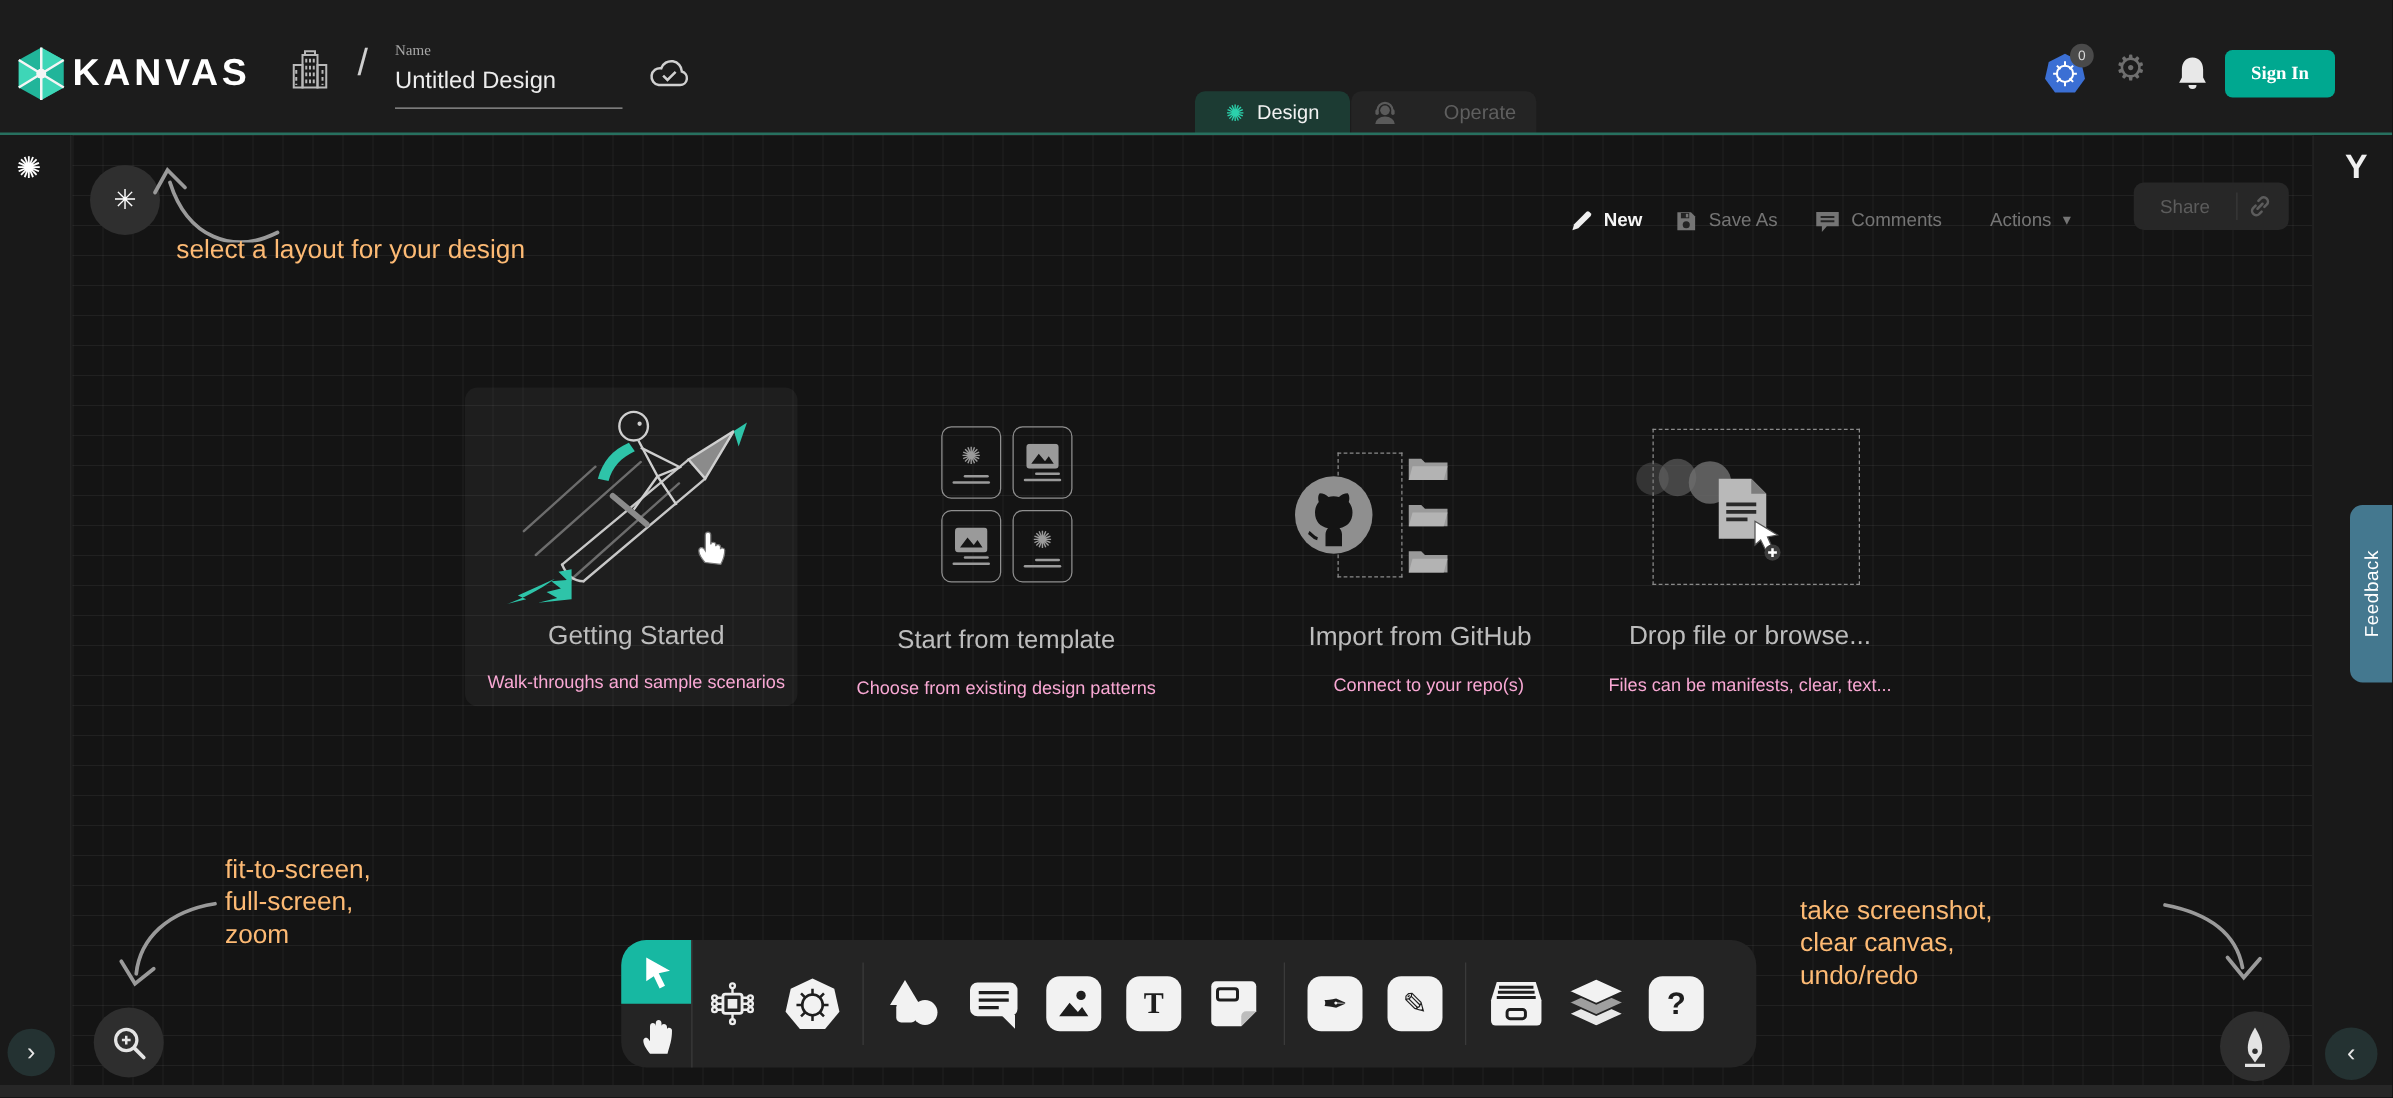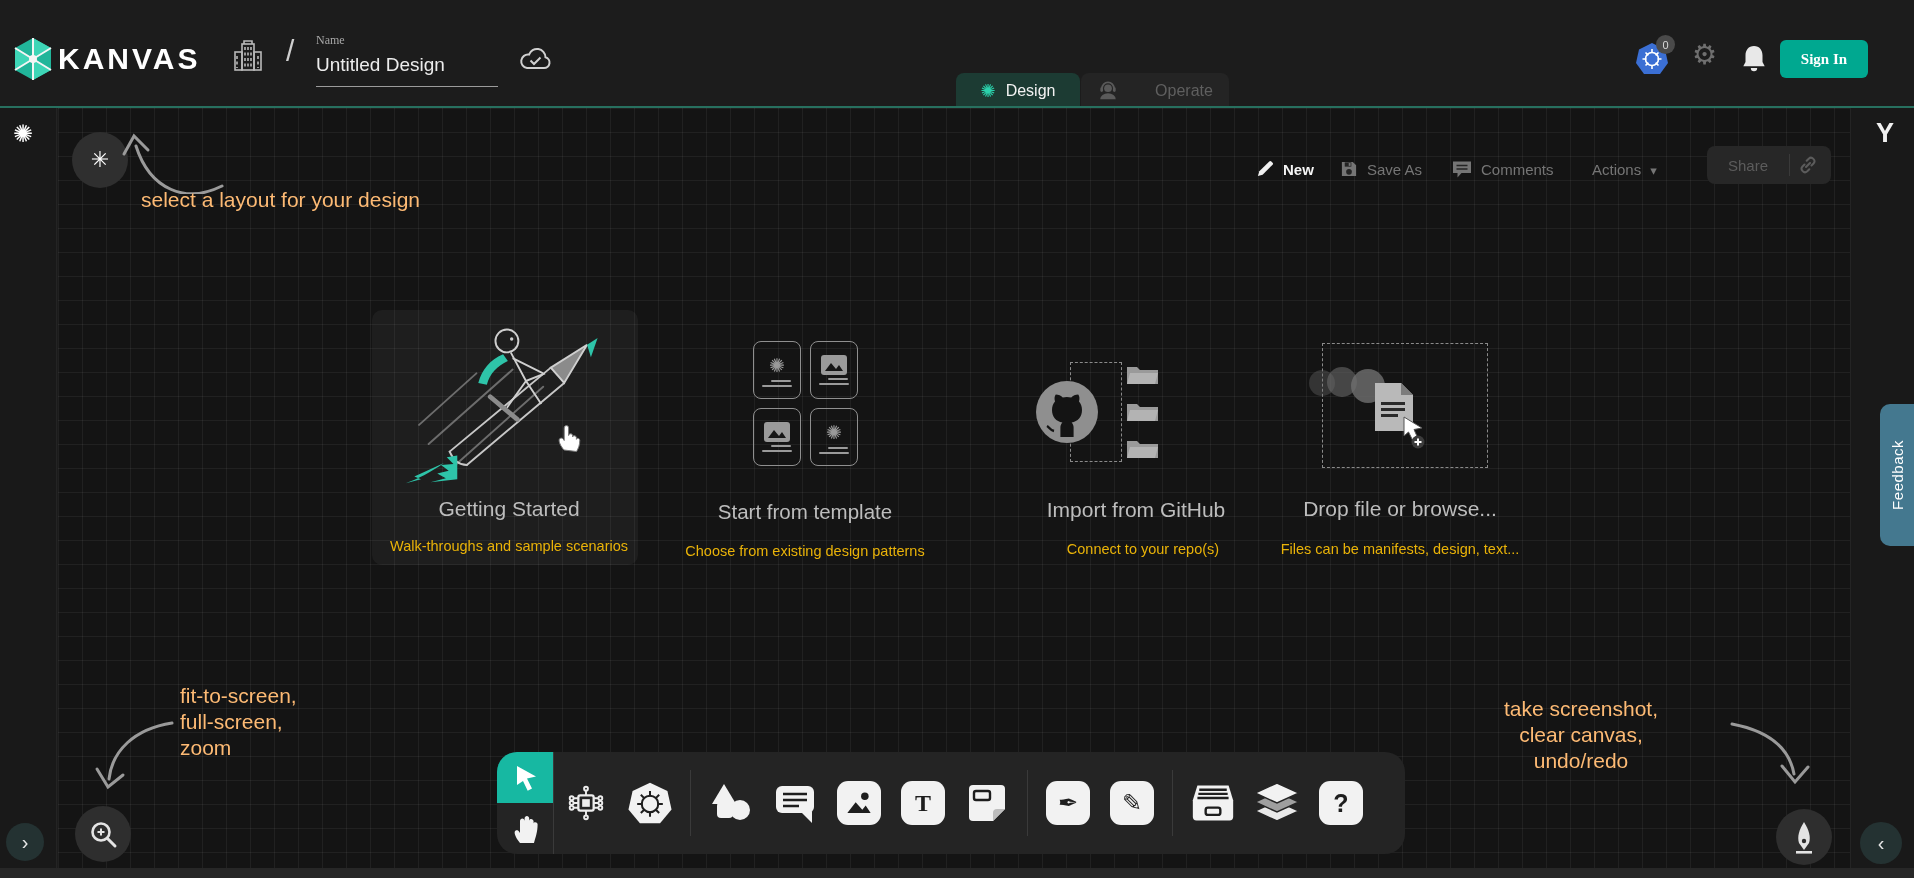--- a/index.html
+++ b/index.html
@@ -34,38 +34,38 @@
   .strip-right { position:absolute; right:0; top:108px; width:64px; height:760px; background:#191919; border-left:1px solid #242424; }
   .strip-bottom { position:absolute; left:0; bottom:0; width:100%; height:10px; background:#272727; }
 
   
   .canvas { position:absolute; left:58px; top:108px; width:1792px; height:760px; background-color:#141414;
       background-image: linear-gradient(rgba(255,255,255,.055) 1px, transparent 1px),
                         linear-gradient(90deg, rgba(255,255,255,.055) 1px, transparent 1px);
       background-size:24px 24px; }
 
   
-  .tb { position:absolute; top:152px; height:26px; display:flex; align-items:flex-end; gap:9px; font-size:15px; color:#757575; }
+  .tb { position:absolute; top:168px; height:26px; display:flex; align-items:flex-start; gap:9px; font-size:15px; color:#757575; }
   .tb.active { color:#f5f5f5; font-weight:700; }
   .share-btn { position:absolute; left:1707px; top:146px; width:124px; height:38px; background:#272727;
       border-radius:8px; display:flex; align-items:center; justify-content:space-between; padding:0 14px 0 21px;
       color:#5c5c5c; font-size:15px; cursor:pointer; }
   .share-div { width:1px; height:22px; background:#3a3a3a; margin-left:12px; }
 
   
   .hint { color:#fdba74; font-size:21px; line-height:26px; }
   .layout-btn { position:absolute; left:72px; top:132px; width:56px; height:56px; border-radius:50%;
       background:#2f2f2f; color:#fff; font-size:22px; display:flex; align-items:center; justify-content:center; cursor:pointer; }
   .round-btn { position:absolute; border-radius:50%; background:#2e2e2e; display:flex; align-items:center; justify-content:center; cursor:pointer; }
   .chev-btn { position:absolute; border-radius:50%; background:#243232; color:#e8e8e8;
       display:flex; align-items:center; justify-content:center; font-size:20px; cursor:pointer; }
 
   
   .card-title { position:absolute; width:300px; text-align:center; font-size:21px; color:#bdbdbd; }
-  .card-sub { position:absolute; width:320px; text-align:center; font-size:14.5px; color:#eab308; }
+  .card-sub { position:absolute; width:320px; text-align:center; font-size:14.5px; color:#f9a8d4; }
   .gs-card { position:absolute; left:372px; top:310px; width:266px; height:255px; border-radius:10px;
       background:rgba(255,255,255,.045); cursor:pointer; }
   .tmpl-grid { position:absolute; left:753px; top:341px; display:grid; grid-template-columns:48px 48px; gap:9px; cursor:pointer; }
   .tmpl-tile { width:48px; height:58px; border:1.5px solid #8f8f8f; border-radius:8px;
       display:flex; flex-direction:column; align-items:center; justify-content:center; gap:3px; }
   .tmpl-line { height:2px; background:#9a9a9a; border-radius:1px; }
   .dashed { position:absolute; border:1.5px dashed #8a8a8a; }
 
   
   .dock { position:absolute; left:497px; top:752px; width:908px; height:102px; background:#242424;
@@ -295,40 +295,40 @@
       <path d="M28 2 l12 12 h-12 z" fill="#7c7c7c"></path>
       <rect x="8" y="21" width="24" height="3" fill="#2a2a2a"></rect>
         <rect x="8" y="27" width="24" height="3" fill="#2a2a2a"></rect>
         <rect x="8" y="33" width="17" height="3" fill="#2a2a2a"></rect>
       <polygon points="31,36 49,47 41,48.5 45.5,58.5 40.5,61 35.5,51 31,55" fill="#fff" stroke="#555" stroke-width="1"></polygon>
       <circle cx="45" cy="61" r="6.5" fill="#3c3c3c"></circle>
       <path d="M45 57.5 v7 M41.5 61 h7" stroke="#fff" stroke-width="2"></path>
     </svg>
   </div>
   <div class="card-title" style="left:1250px;top:497px">Drop file or browse...</div>
-  <div class="card-sub" style="left:1240px;top:541px">Files can be manifests, design, text...</div>
+  <div class="card-sub" style="left:1240px;top:541px">Files can be manifests, clear, text...</div>
 
   <div class="abs hint" style="left:180px;top:683px">
     <div>fit-to-screen,</div>
     <div>full-screen,</div>
     <div>zoom</div>
   </div>
   <svg class="abs" style="left:82px;top:713px" width="100" height="88" viewBox="0 0 100 88" fill="none" stroke="#9a9a9a" stroke-width="3" stroke-linecap="round">
     <path d="M90 10 C52 16 30 38 27 66"></path>
       <path d="M15 56 L26 74 L41 62"></path>
   </svg>
   <div class="round-btn" style="left:75px;top:806px;width:56px;height:56px">
     <svg width="30" height="30" viewBox="0 0 30 30">
       <circle cx="13" cy="13" r="8.5" fill="none" stroke="#e4e4e4" stroke-width="2.6"></circle>
       <path d="M19.5 19.5 L27 27" stroke="#e4e4e4" stroke-width="3" stroke-linecap="round"></path>
       <path d="M13 9.5 v7 M9.5 13 h7" stroke="#e4e4e4" stroke-width="2"></path>
     </svg>
   </div>
 
-  <div class="abs hint" style="left:1440px;top:696px;width:282px;text-align:center">
+  <div class="abs hint" style="left:1440px;top:716px;width:282px;text-align:left">
     <div>take screenshot,</div>
     <div>clear canvas,</div>
     <div>undo/redo</div>
   </div>
   <svg class="abs" style="left:1724px;top:712px" width="86" height="82" viewBox="0 0 86 82" fill="none" stroke="#9a9a9a" stroke-width="3" stroke-linecap="round">
     <path d="M8 12 C50 20 66 40 70 62"></path>
       <path d="M58 54 L71 70 L84 55"></path>
   </svg>
   <div class="round-btn" style="left:1776px;top:809px;width:56px;height:56px">
     <svg width="26" height="34" viewBox="0 0 26 34">

